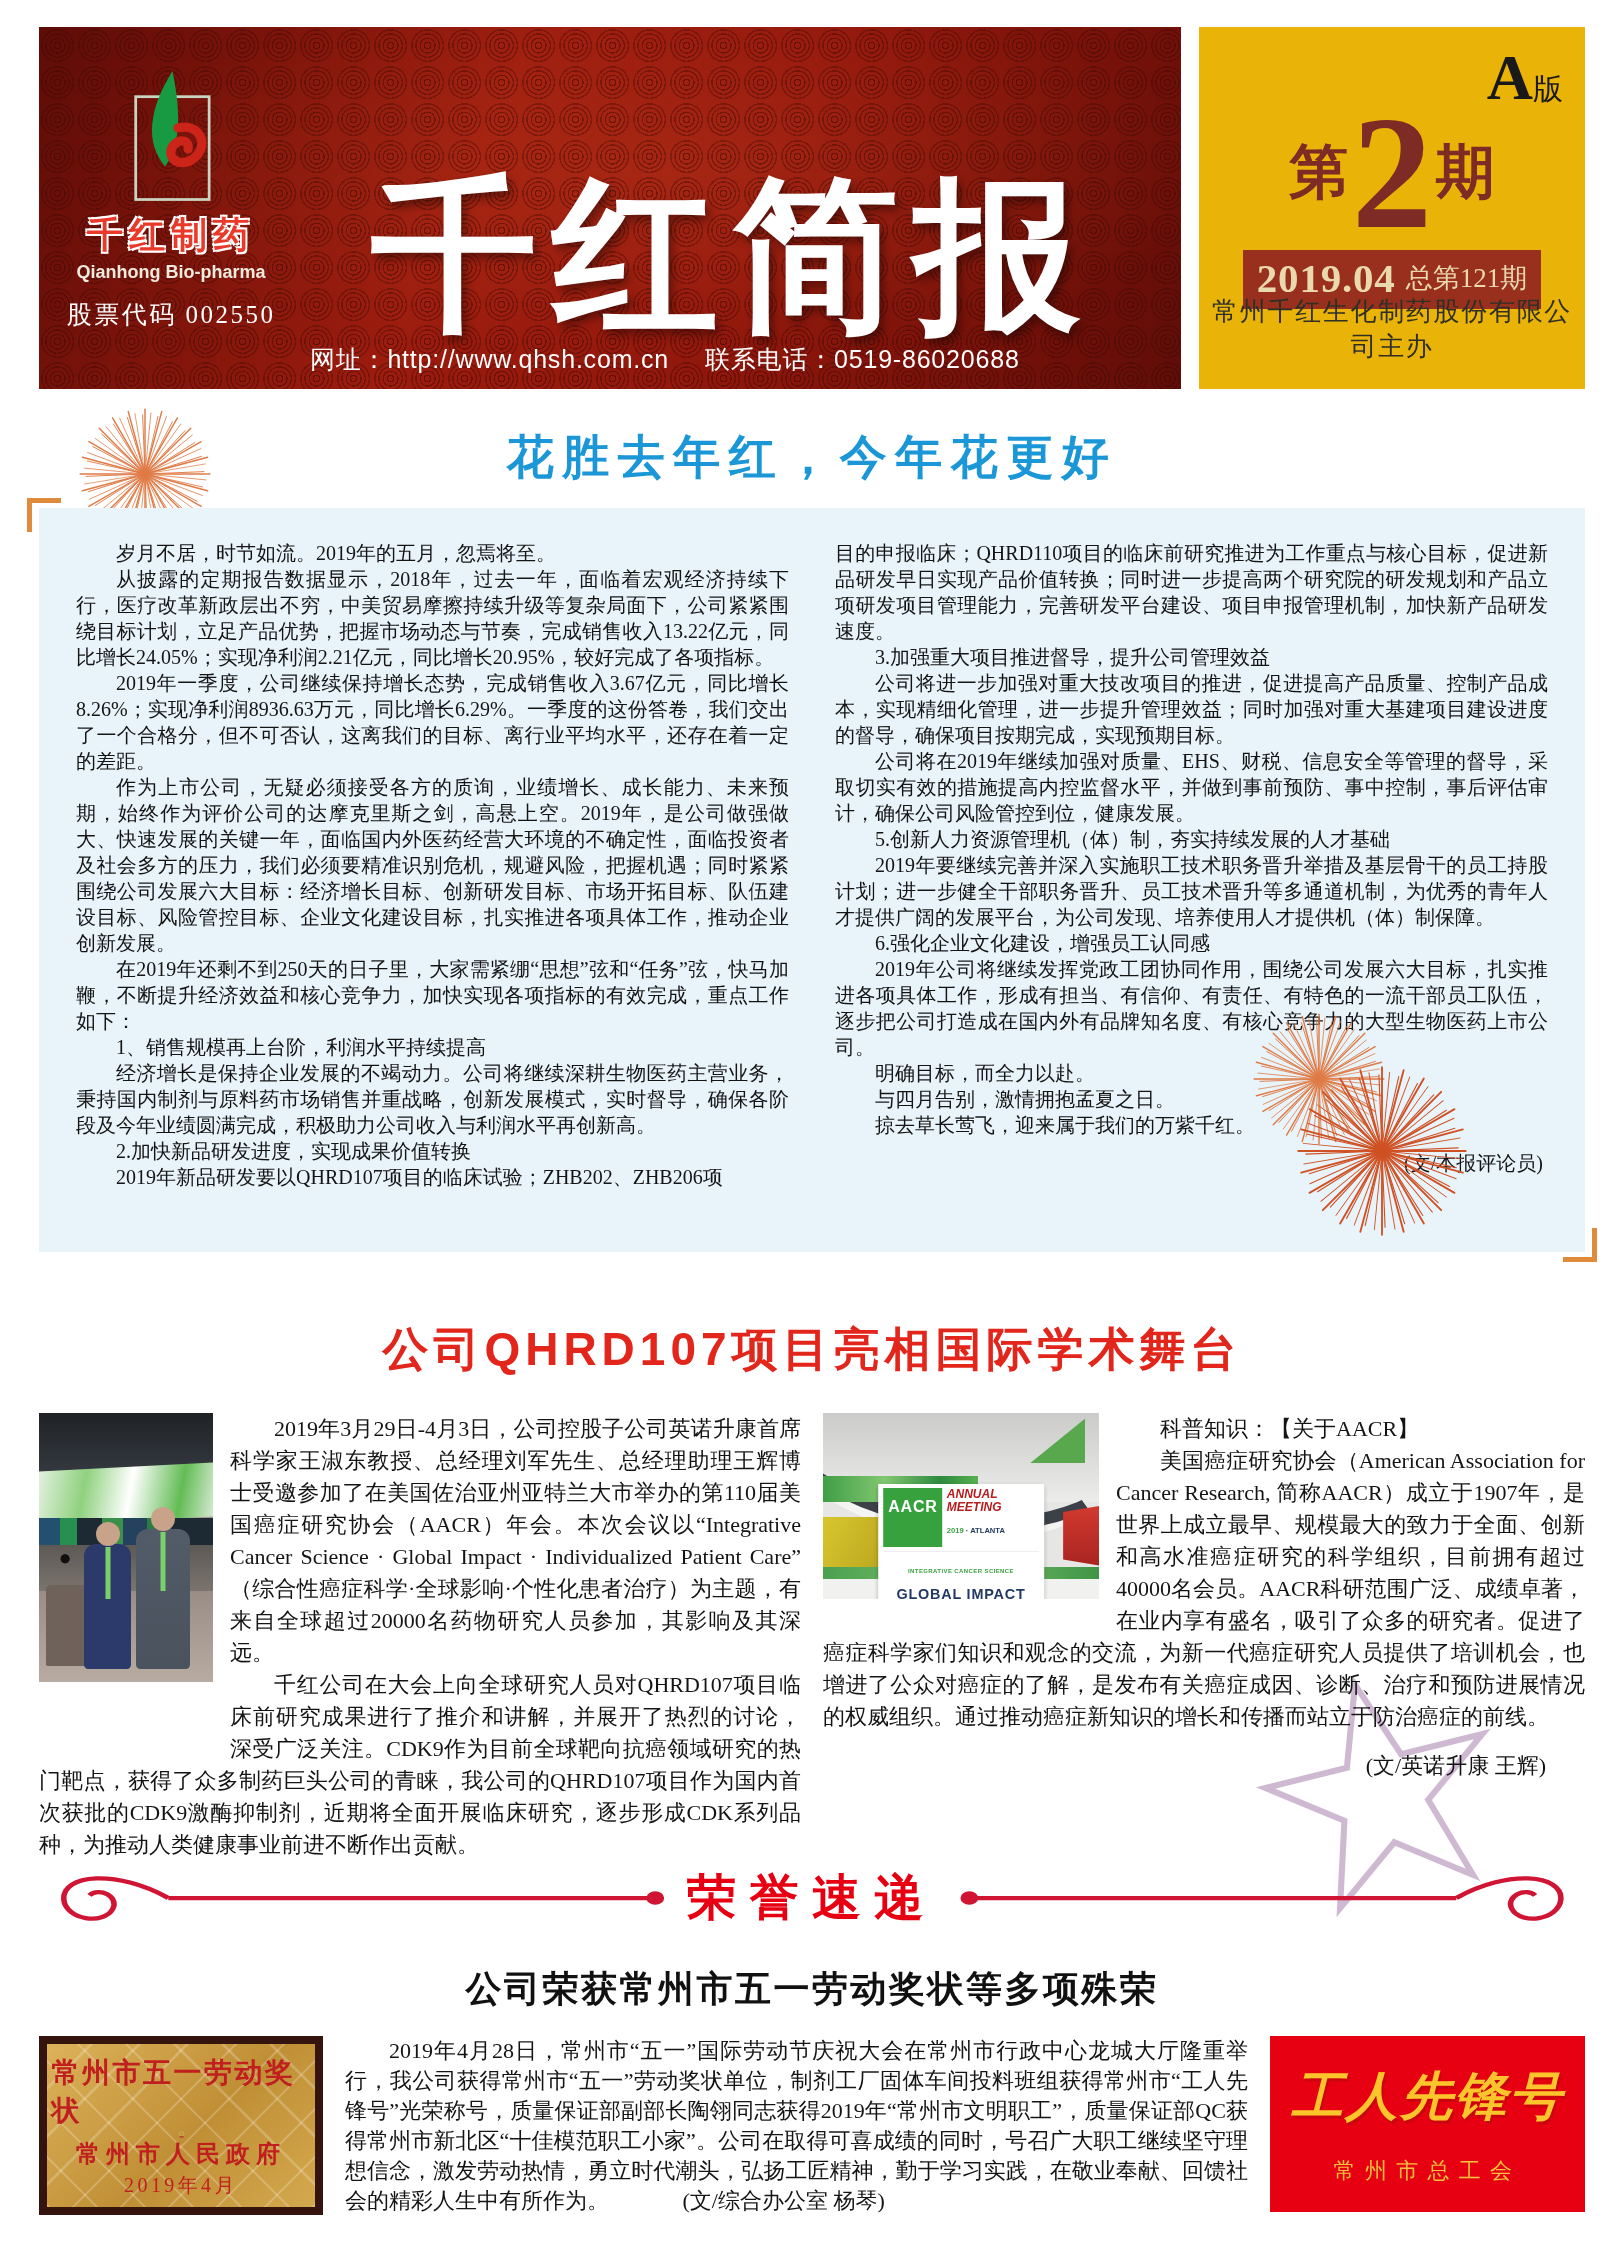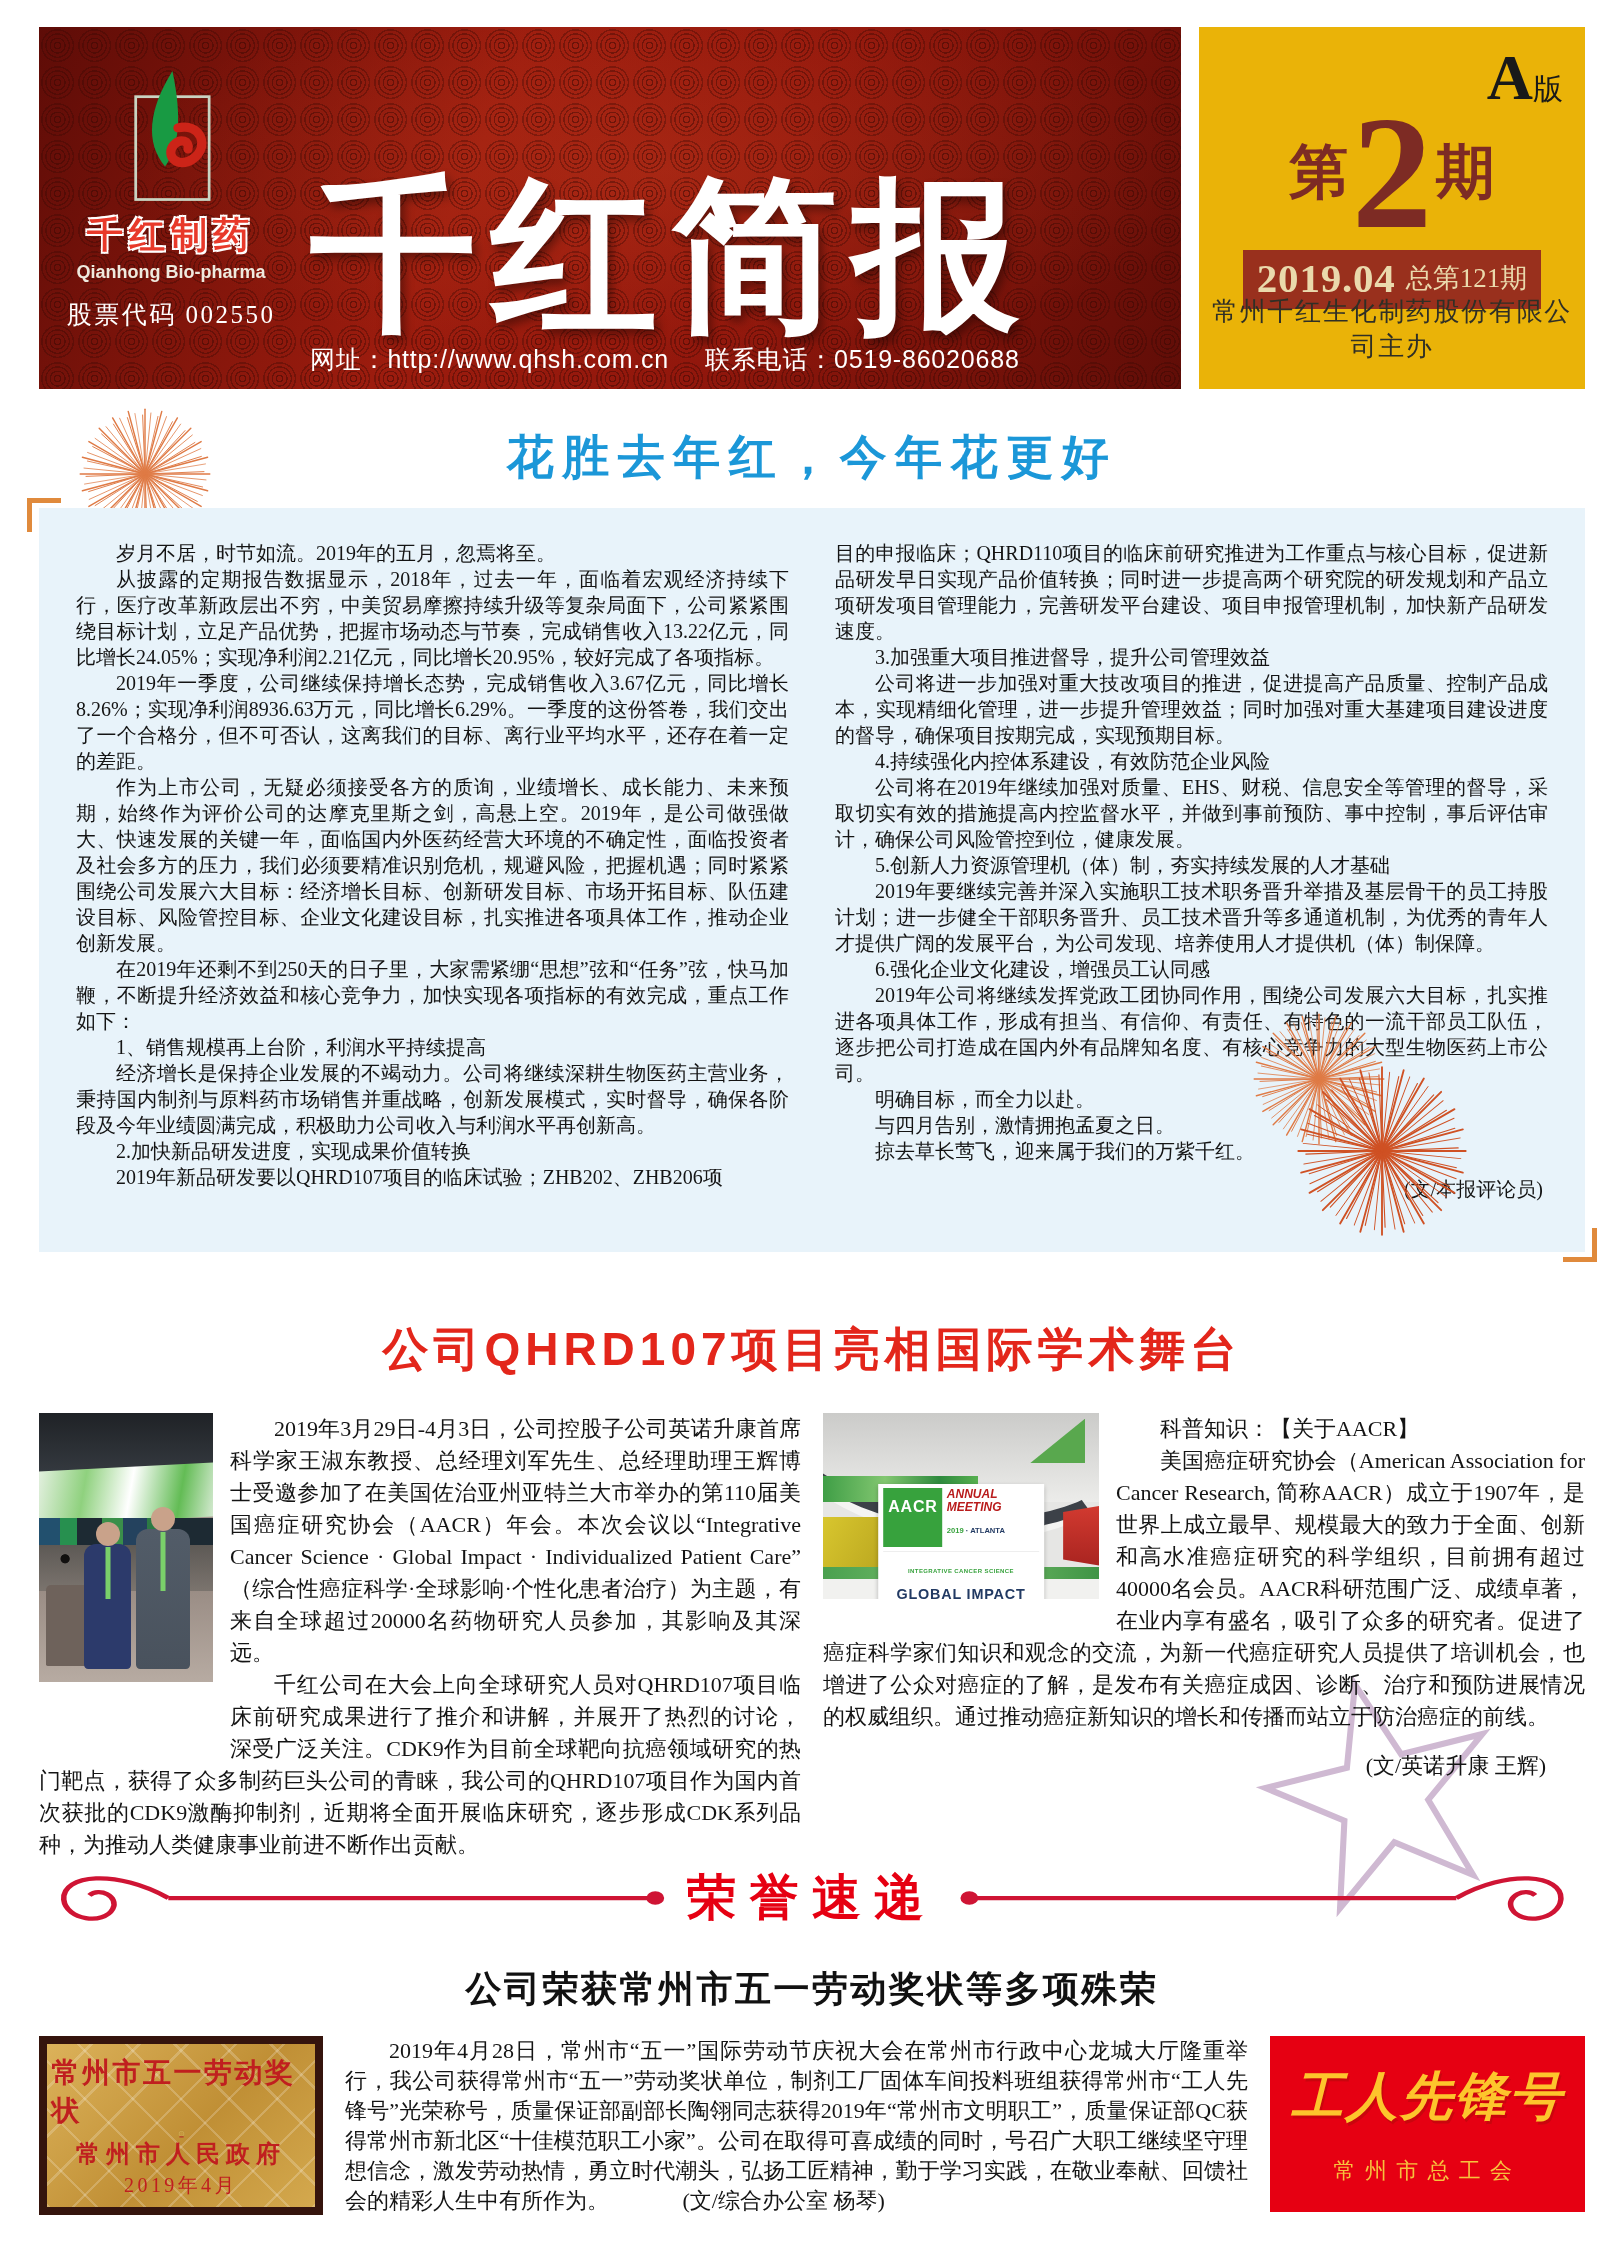--- a/index.html
+++ b/index.html
@@ -15,21 +15,21 @@
         rgba(55,8,3,.35) 15px 16.5px, transparent 16.5px),
       radial-gradient(ellipse at 55% 40%, rgba(205,70,35,.30), rgba(205,70,35,0) 62%),
       linear-gradient(115deg,#5e0c07 0%,#9c1c0e 38%,#92170c 62%,#600d07 100%);
     background-size:37px 37px,100% 100%,100% 100%;}
   .logo-block{position:absolute;left:22px;top:39px;width:220px;text-align:center;}
   .logo-mark{height:145px;}
   .logo-cn{font-family:"Liberation Sans","DejaVu Sans",sans-serif;font-weight:bold;font-size:36px;letter-spacing:6px;color:#e8392a;
     text-shadow:-1.7px -1.7px 0 #fff,1.7px -1.7px 0 #fff,-1.7px 1.7px 0 #fff,1.7px 1.7px 0 #fff;}
   .logo-en{font-family:"Liberation Sans","DejaVu Sans",sans-serif;font-weight:bold;font-size:18px;color:#efeade;margin-top:1.7px;}
   .stock{font-size:25px;color:#fff;margin-top:15px;letter-spacing:2.5px;}
-  .m-title{position:absolute;left:271px;top:32px;width:846px;
+  .m-title{position:absolute;left:271px;top:32px;width:846px;text-align:center;
     font-weight:bold;font-size:166px;line-height:1.05;color:#fff;letter-spacing:15px;
     text-shadow:4.2px 6px 10px rgba(0,0,0,.38);}
   .m-contact{position:absolute;left:271px;bottom:13.5px;width:846px;text-align:left;color:#fff;
     font-family:"Liberation Sans","DejaVu Sans",sans-serif;font-size:25px;letter-spacing:0.8px;}
   .m-contact .gap{display:inline-block;width:36px;}
   .m-cream{flex:1;margin-left:18px;background:#eab308;position:relative;text-align:center;}
   .edition{position:absolute;top:13.5px;right:22px;color:#191919;}
   .edition .letter{font-size:64px;font-weight:bold;}
   .edition .word{font-size:30px;}
   .issue{margin-top:78px;display:flex;align-items:center;justify-content:center;color:#7d2b24;}
@@ -254,21 +254,20 @@
         <p>在2019年还剩不到250天的日子里，大家需紧绷“思想”弦和“任务”弦，快马加鞭，不断提升经济效益和核心竞争力，加快实现各项指标的有效完成，重点工作如下：</p>
         <p>1、销售规模再上台阶，利润水平持续提高</p>
         <p>经济增长是保持企业发展的不竭动力。公司将继续深耕生物医药主营业务，秉持国内制剂与原料药市场销售并重战略，创新发展模式，实时督导，确保各阶段及今年业绩圆满完成，积极助力公司收入与利润水平再创新高。</p>
         <p>2.加快新品研发进度，实现成果价值转换</p>
         <p>2019年新品研发要以QHRD107项目的临床试验；ZHB202、ZHB206项</p>
       </div>
       <div class="a1-col">
         <p class="flush">目的申报临床；QHRD110项目的临床前研究推进为工作重点与核心目标，促进新品研发早日实现产品价值转换；同时进一步提高两个研究院的研发规划和产品立项研发项目管理能力，完善研发平台建设、项目申报管理机制，加快新产品研发速度。</p>
         <p>3.加强重大项目推进督导，提升公司管理效益</p>
         <p>公司将进一步加强对重大技改项目的推进，促进提高产品质量、控制产品成本，实现精细化管理，进一步提升管理效益；同时加强对重大基建项目建设进度的督导，确保项目按期完成，实现预期目标。</p>
-        <p>4.持续强化内控体系建设，有效防范企业风险</p>
         <p>公司将在2019年继续加强对质量、EHS、财税、信息安全等管理的督导，采取切实有效的措施提高内控监督水平，并做到事前预防、事中控制，事后评估审计，确保公司风险管控到位，健康发展。</p>
         <p>5.创新人力资源管理机（体）制，夯实持续发展的人才基础</p>
         <p>2019年要继续完善并深入实施职工技术职务晋升举措及基层骨干的员工持股计划；进一步健全干部职务晋升、员工技术晋升等多通道机制，为优秀的青年人才提供广阔的发展平台，为公司发现、培养使用人才提供机（体）制保障。</p>
         <p>6.强化企业文化建设，增强员工认同感</p>
         <p>2019年公司将继续发挥党政工团协同作用，围绕公司发展六大目标，扎实推进各项具体工作，形成有担当、有信仰、有责任、有特色的一流干部员工队伍，逐步把公司打造成在国内外有品牌知名度、有核心竞争力的大型生物医药上市公司。</p>
         <p>明确目标，而全力以赴。</p>
         <p>与四月告别，激情拥抱孟夏之日。</p>
         <p>掠去草长莺飞，迎来属于我们的万紫千红。</p>
         <div class="a1-byline">(文/本报评论员)</div>
       </div>

